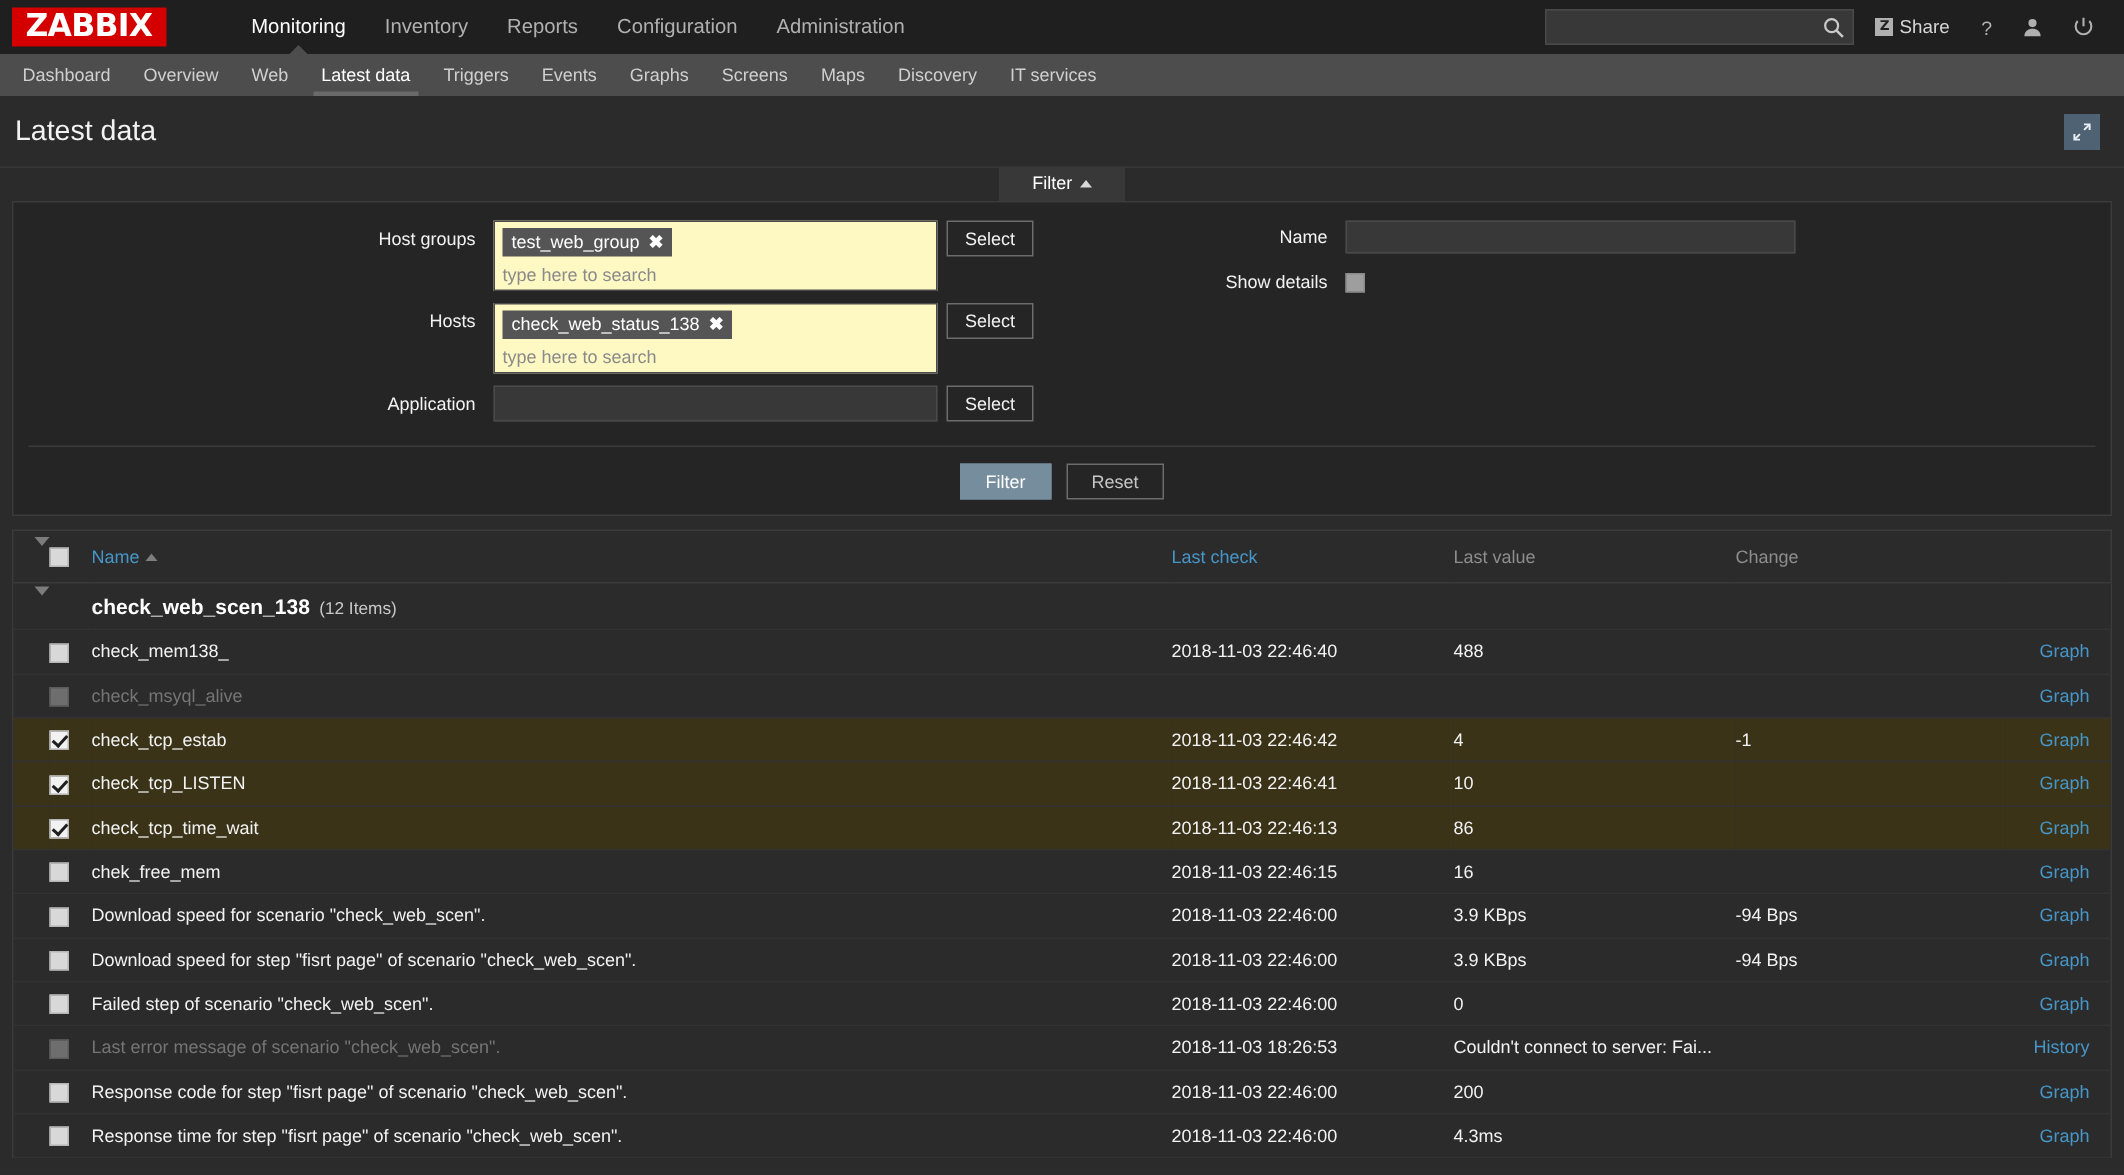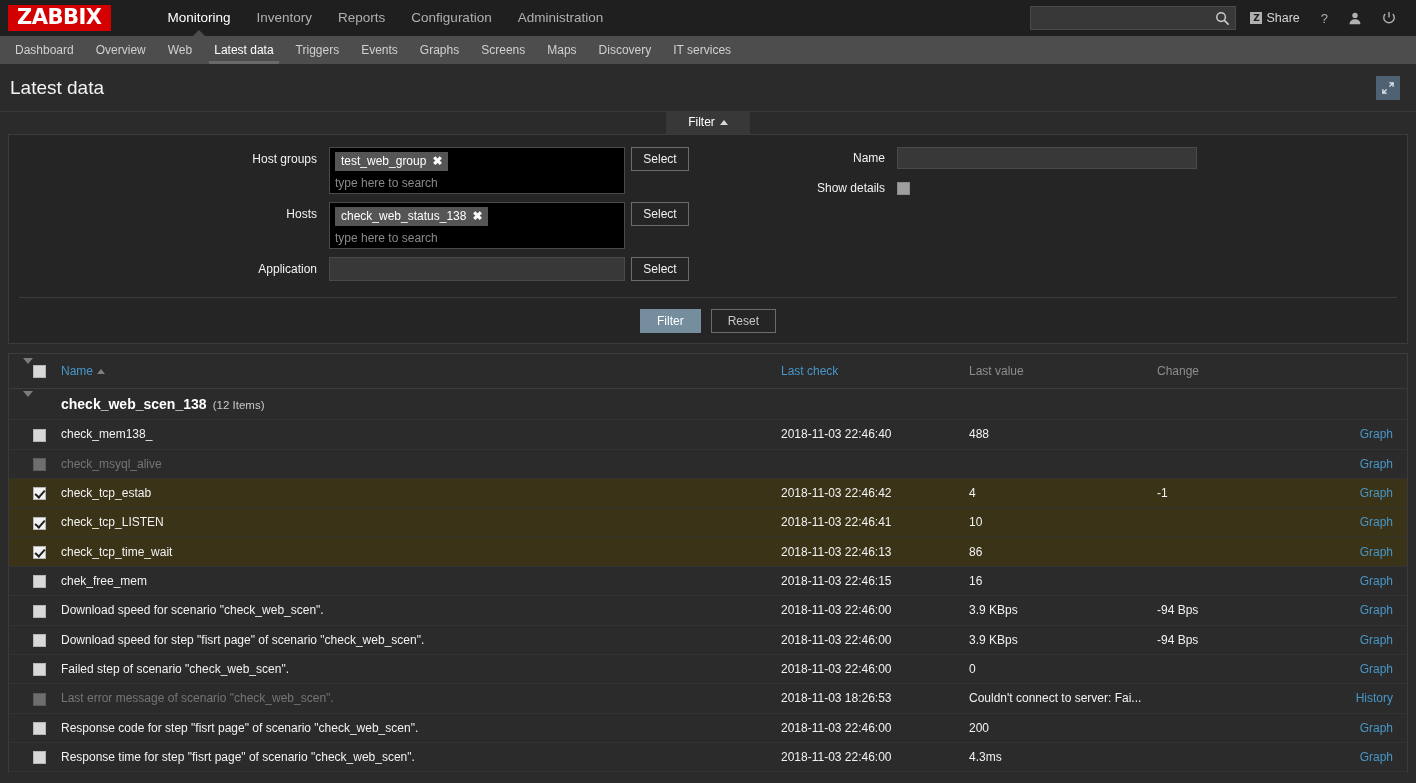--- a/index.html
+++ b/index.html
@@ -196,21 +196,21 @@
     text-align: right;
     padding-right: 12px;
     font-size: 12px;
     color: #f2f2f2;
     line-height: 24px;
   }
   .fcontrol { display: flex; align-items: flex-start; gap: 6px; }
 
   .multiselect {
     width: 296px;
-    background: #000000;
+    background: #fef9c3;
     border: 1px solid #4a4a4a;
     padding: 4px 5px 3px 5px;
     min-height: 46px;
   }
   .pill {
     display: inline-flex;
     align-items: center;
     gap: 6px;
     background: #555555;
     color: #ffffff;

